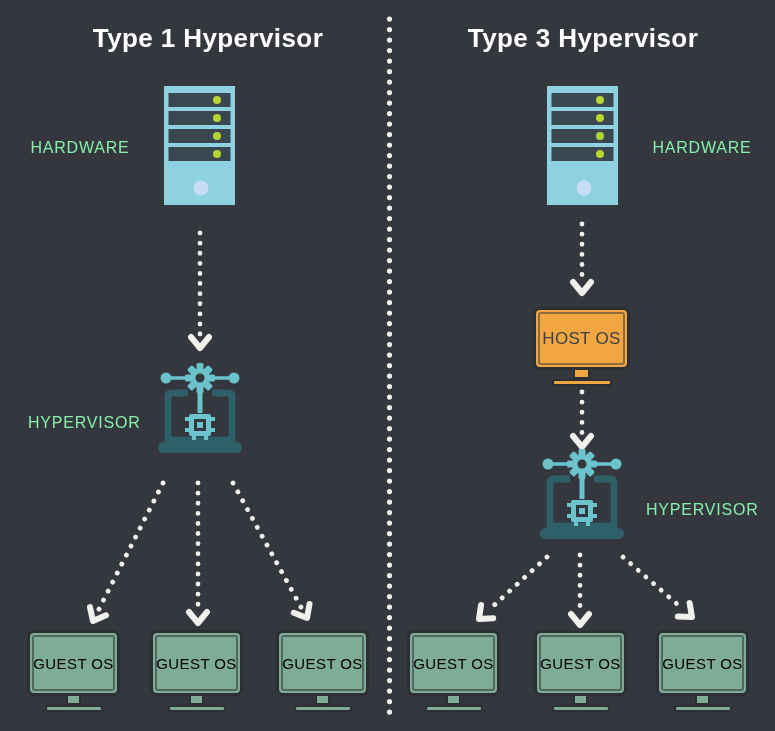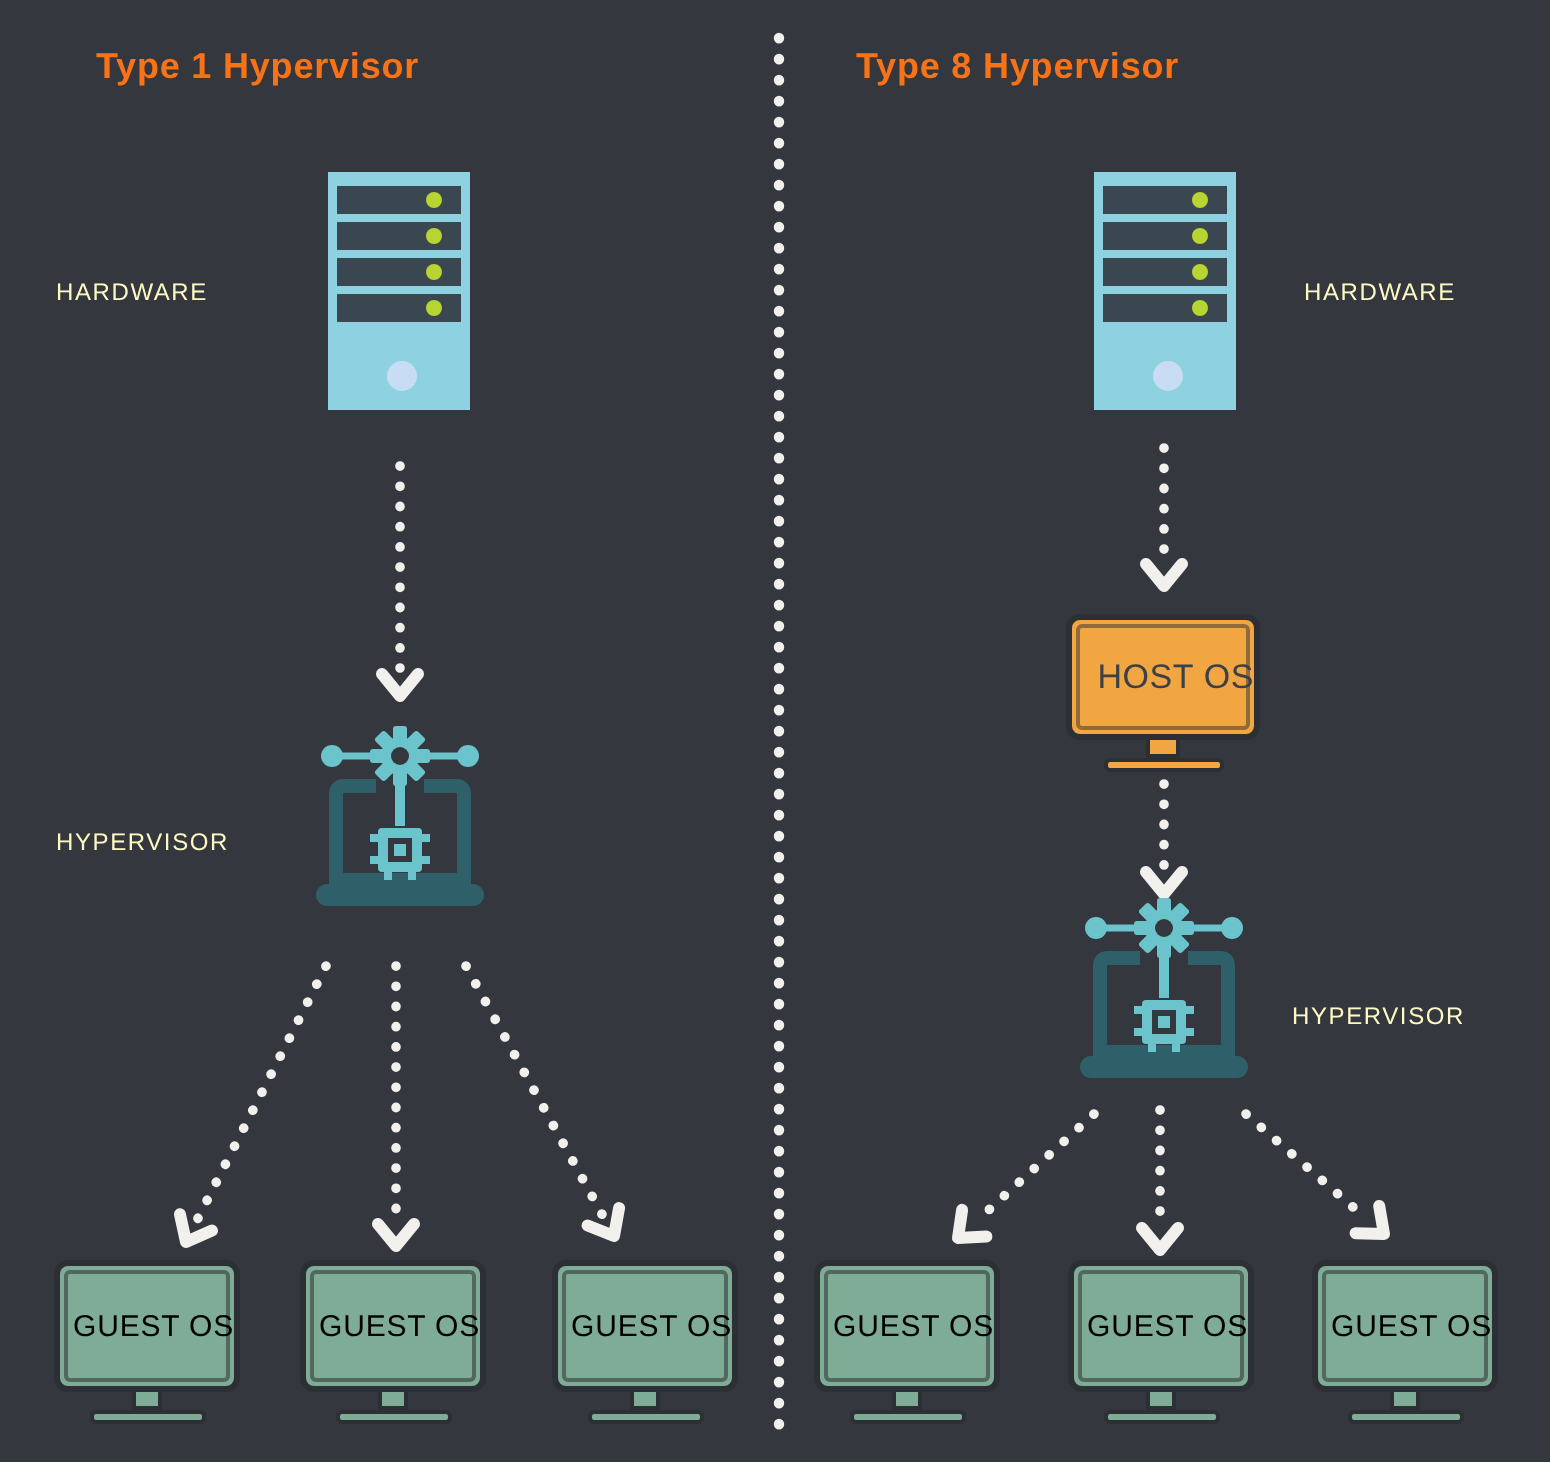--- a/index.html
+++ b/index.html
@@ -2,29 +2,29 @@
 <html><head>
 <meta charset="utf-8">
 <style>
   html,body{margin:0;padding:0;background:#34373d;}
   .canvas{
     position:relative;width:775px;height:731px;background:#34373d;overflow:hidden;
     font-family:"Liberation Sans", sans-serif;
   }
   .abs{position:absolute;}
   .title{
-    font-size:18px;font-weight:700;color:#f97316;text-align:left;letter-spacing:.4px;
+    font-size:26px;font-weight:700;color:#ffffff;text-align:center;letter-spacing:.4px;
   }
   .side-label{
-    font-size:12px;color:#fef9c3;text-align:left;letter-spacing:.8px;
+    font-size:16px;color:#86efac;text-align:center;letter-spacing:.8px;
   }
   .monitor{width:93px;}
   .m-screen{
     position:relative;height:66px;background:#7fac96;border:3px solid #2c3035;border-radius:7px;
-    box-sizing:border-box;display:flex;align-items:center;justify-content:flex-end;
+    box-sizing:border-box;display:flex;align-items:center;justify-content:center;
   }
   .m-inner{position:absolute;inset:2px;border:2px solid rgba(44,48,53,.55);border-radius:3px;}
   .m-label{position:relative;font-size:15px;color:#000000;letter-spacing:.4px;white-space:nowrap;}
   .m-neck{width:15px;height:9px;margin:0 auto;background:#7fac96;border:2px solid #2c3035;border-top:none;box-sizing:border-box;}
   .m-base{width:58px;height:7px;margin:0 auto;background:#7fac96;border:2px solid #2c3035;border-radius:3px;box-sizing:border-box;}
   .host .m-screen{background:#f2a642;height:63px;}
   .host .m-neck{background:#f2a642;width:17px;}
   .host .m-base{background:#f2a642;width:60px;}
   .host .m-label{font-size:17px;color:#3c4048;font-weight:500;letter-spacing:.3px;}
   .host .m-inner{border-color:rgba(44,48,53,.5);}
@@ -33,21 +33,21 @@
 </head>
 <body>
 
 <div class="canvas">
 
   <svg class="abs" style="left:384px;top:13px;" width="11" height="712">
     <line x1="5.5" y1="6" x2="5.5" y2="706" stroke="#f2f0ed" stroke-width="5.2" stroke-linecap="round" stroke-dasharray="0.1 10.4"></line>
   </svg>
 
   <div class="abs title" style="left:48px;top:23px;width:320px;">Type 1 Hypervisor</div>
-  <div class="abs title" style="left:428px;top:23px;width:310px;">Type 8 Hypervisor</div>
+  <div class="abs title" style="left:428px;top:23px;width:310px;">Type 3 Hypervisor</div>
 
   <svg class="abs" style="left:164px;top:86px;" width="71" height="119" viewBox="0 0 71 119">
     <rect x="0" y="0" width="71" height="119" fill="#8ed1e1"></rect>
     <rect x="4.5" y="7" width="62" height="14" fill="#3b4750"></rect>
     <rect x="4.5" y="25" width="62" height="14" fill="#3b4750"></rect>
     <rect x="4.5" y="43" width="62" height="14" fill="#3b4750"></rect>
     <rect x="4.5" y="61" width="62" height="14" fill="#3b4750"></rect>
     <circle cx="53" cy="14" r="4" fill="#b8d430"></circle>
     <circle cx="53" cy="32" r="4" fill="#b8d430"></circle>
     <circle cx="53" cy="50" r="4" fill="#b8d430"></circle>

